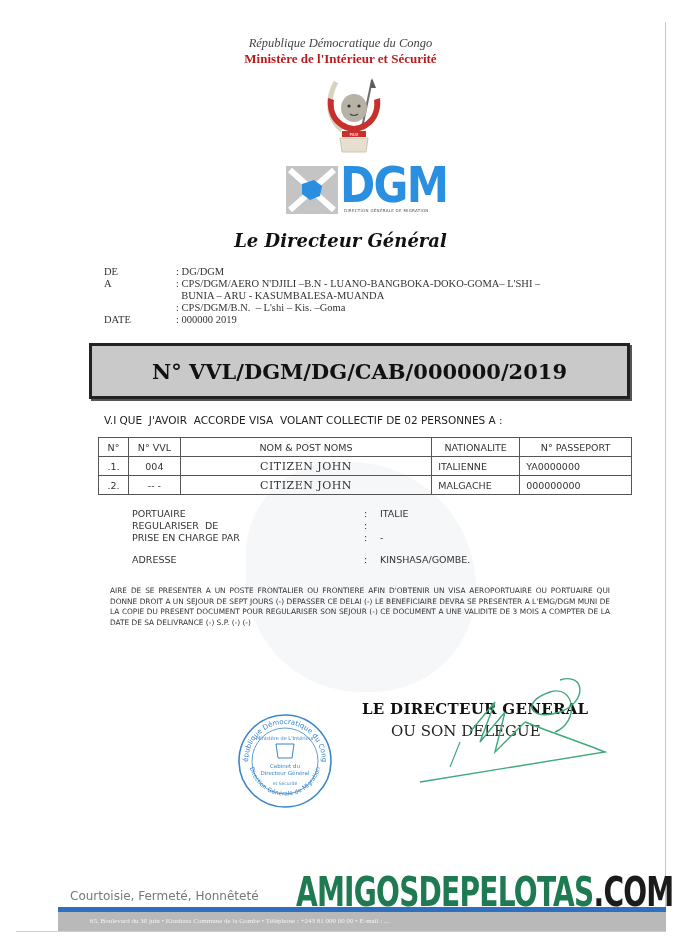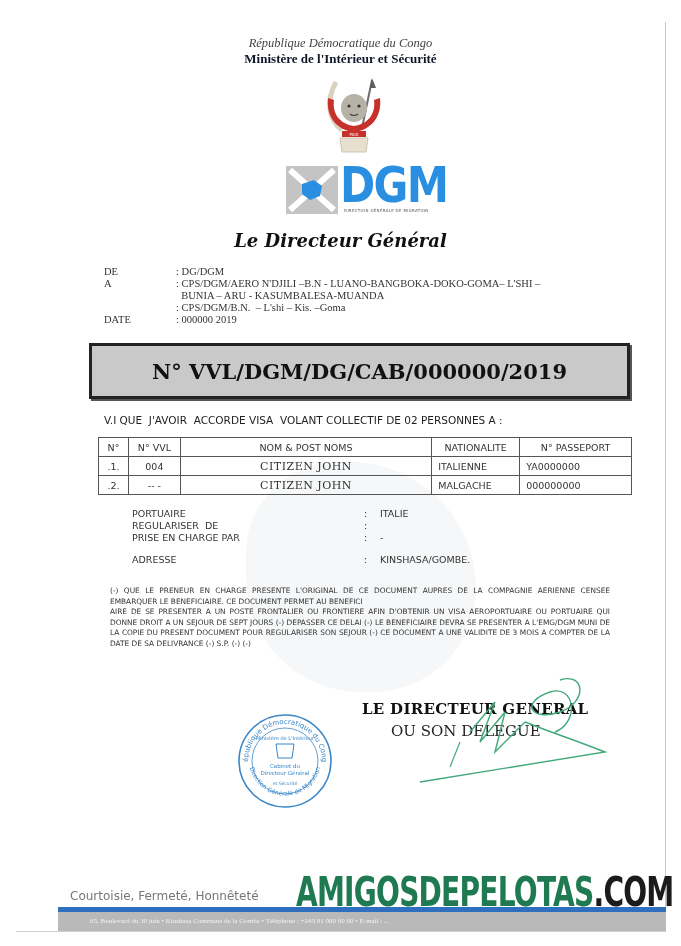--- a/index.html
+++ b/index.html
@@ -15,21 +15,21 @@
   }
   .watermark {
     position: absolute; left: 230px; top: 440px; width: 230px; height: 230px;
     background: #eef1f3; border-radius: 40% 55% 45% 50%;
     opacity: 0.55;
   }
 
   .republic { position: absolute; left: 0; width: 681px; top: 36px; text-align: center;
     font-style: italic; font-size: 12.5px; color: #444; }
   .ministry { position: absolute; left: 0; width: 681px; top: 51px; text-align: center;
-    font-weight: bold; font-size: 13px; color: #0f172a; }
+    font-weight: bold; font-size: 13px; color: #b91c1c; }
 
   
   .arms { position: absolute; left: 322px; top: 76px; width: 64px; height: 80px; }
 
   
   .dgm-logo { position: absolute; left: 286px; top: 162px; width: 160px; height: 56px; }
   .dgm-x { position: absolute; left: 0; top: 4px; width: 52px; height: 48px; background: #c9c9c9; }
   .dgm-text { position: absolute; left: 54px; top: -6px; font-family: "DejaVu Sans", sans-serif;
     font-weight: bold; font-size: 50px; color: #2a8fe0; letter-spacing: -2px; transform: scaleX(0.85); transform-origin: left top; }
   .dgm-sub { position: absolute; left: 58px; top: 46px; font-size: 4px; color: #555; letter-spacing: 0.3px; font-family: "DejaVu Sans", sans-serif; }
@@ -205,21 +205,20 @@
   </div>
   <div class="detail-gap"></div>
   <div class="detail-row">
     <span class="detail-label">ADRESSE</span>
     <span class="detail-sep">:</span>
     <span>KINSHASA/GOMBE.</span>
   </div>
 </div>
 
 <div class="notice">
-  <div>(-) QUE LE PRENEUR EN CHARGE PRESENTE L'ORIGINAL DE CE DOCUMENT AUPRES DE LA COMPAGNIE AERIENNE CENSEE EMBARQUER LE BENEFICIAIRE. CE DOCUMENT PERMET AU BENEFICI</div>
   <div>AIRE DE SE PRESENTER A UN POSTE FRONTALIER OU FRONTIERE AFIN D'OBTENIR UN VISA AEROPORTUAIRE OU PORTUAIRE QUI DONNE DROIT A UN SEJOUR DE SEPT JOURS (-) DEPASSER CE DELAI (-) LE BENEFICIAIRE DEVRA SE PRESENTER A L'EMG/DGM MUNI DE LA COPIE DU PRESENT DOCUMENT POUR REGULARISER SON SEJOUR  (-) CE DOCUMENT A UNE VALIDITE DE 3 MOIS A COMPTER DE LA DATE DE SA DELIVRANCE (-) S.P. (-) (-)</div>
 </div>
 
 <svg class="stamp" viewBox="0 0 98 98">
   <defs>
     <path id="stampTop" d="M12 49 A37 37 0 0 1 86 49"></path>
     <path id="stampBot" d="M14 56 A36 36 0 0 0 84 56"></path>
   </defs>
   <circle cx="49" cy="49" r="46" fill="none" stroke="#3a86c8" stroke-width="1.6"></circle>
   <circle cx="49" cy="49" r="33" fill="none" stroke="#3a86c8" stroke-width="0.8"></circle>

